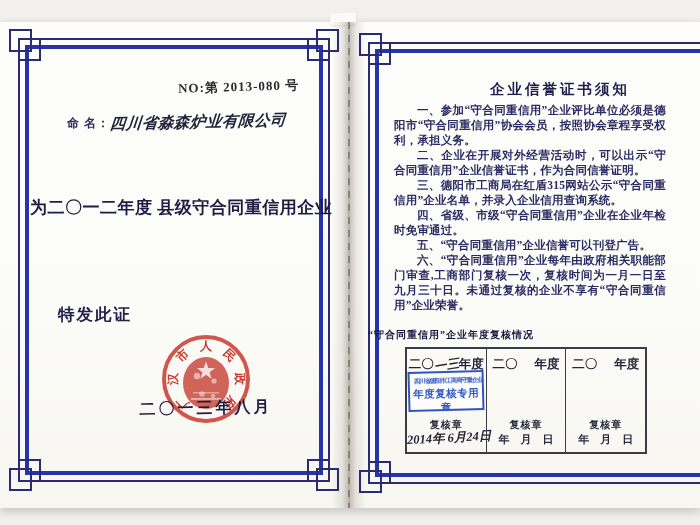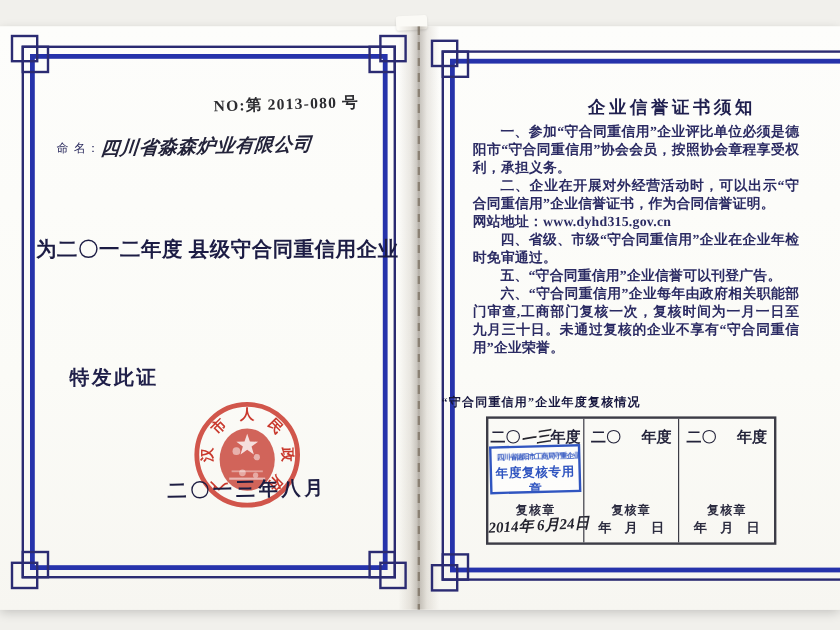--- a/index.html
+++ b/index.html
@@ -28,21 +28,21 @@
   .corner.br{right:-9px;bottom:-9px;transform:rotate(180deg);}
   .corner.bl{left:-9px;bottom:-9px;transform:rotate(270deg);}
 
   .left-frame{left:18px;top:16px;width:312px;height:444px;}
   .right-frame{left:368px;top:20px;width:384px;height:442px;}
 
   
   .serial{position:absolute;left:160px;top:40px;font-size:13px;font-weight:bold;
           color:#2c2c30;letter-spacing:1px;transform:rotate(-1.6deg);white-space:nowrap;}
   .name-line{position:absolute;left:29px;top:74px;white-space:nowrap;}
-  .name-label{font-size:10px;font-weight:normal;color:#2b2b5e;letter-spacing:1px;}
+  .name-label{font-size:12px;font-weight:bold;color:#2b2b5e;letter-spacing:1px;margin-left:20px;}
   .company{font-size:15.5px;font-weight:bold;color:#23233a;font-style:italic;
            display:inline-block;transform:skewX(-6deg) rotate(-1.3deg);letter-spacing:.5px;}
   .award{position:absolute;left:12px;top:158px;width:100%;text-align:left;
          font-size:17px;font-weight:bold;color:#1c1c44;letter-spacing:.5px;white-space:nowrap;}
   .issue{position:absolute;left:40px;top:266px;font-size:16.5px;font-weight:bold;
          color:#20204a;letter-spacing:2px;text-align:right;}
   .seal{position:absolute;left:143px;top:296px;width:90px;height:90px;z-index:1;opacity:.92;}
   .seal-char{position:absolute;left:50%;top:50%;font-size:12px;font-weight:bold;color:#c5281c;}
   .issue-date{position:absolute;left:98px;top:360px;width:180px;text-align:center;z-index:5;
          font-size:16px;font-weight:bold;color:#1d1d42;letter-spacing:3px;white-space:nowrap;
@@ -152,21 +152,21 @@
       <div class="corner bl">
           <div class="sq a"></div>
           <div class="sq b"></div>
         </div>
 
       <div class="notice-title">企业信誉证书须知</div>
 
       <div class="notice-body">
         <p>一、参加“守合同重信用”企业评比单位必须是德阳市“守合同重信用”协会会员，按照协会章程享受权利，承担义务。</p>
         <p>二、企业在开展对外经营活动时，可以出示“守合同重信用”企业信誉证书，作为合同信誉证明。</p>
-        <p class="no-indent">网站地址：www.dyhd315.gov.cn</p>
+        <p>三、德阳市工商局在红盾315网站公示“守合同重信用”企业名单，并录入企业信用查询系统。</p>
         <p>四、省级、市级“守合同重信用”企业在企业年检时免审通过。</p>
         <p>五、“守合同重信用”企业信誉可以刊登广告。</p>
         <p>六、“守合同重信用”企业每年由政府相关职能部门审查,工商部门复核一次，复核时间为一月一日至九月三十日。未通过复核的企业不享有“守合同重信用”企业荣誉。</p>
       </div>
 
       <div class="section-title">“守合同重信用”企业年度复核情况</div>
 
       <div class="review-table">
 
         <div class="review-col">

